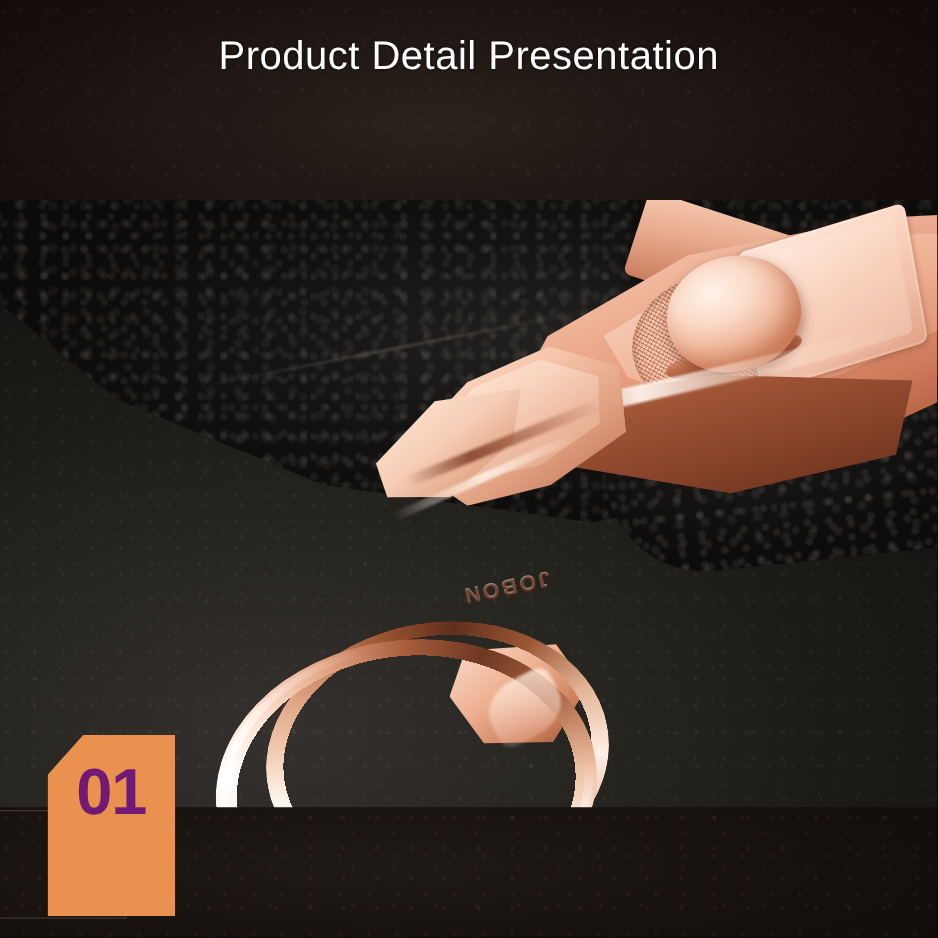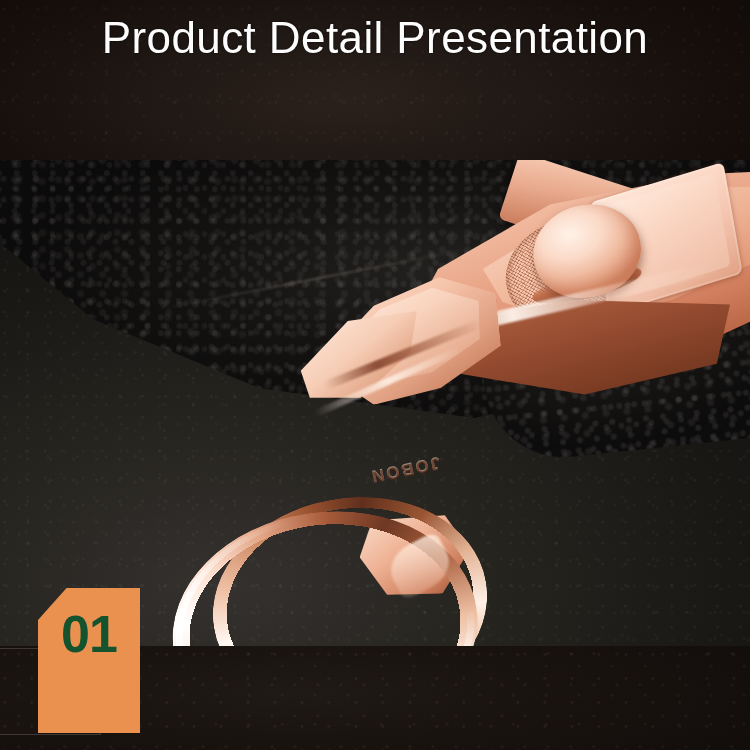--- a/index.html
+++ b/index.html
@@ -45,24 +45,24 @@
     pointer-events: none;
   }
   #title-text {
     position: absolute;
     left: 0; top: 0;
     width: 750px;
     height: 160px;
     display: flex;
     align-items: flex-start;
     justify-content: center;
-    padding-top: 16px;
+    padding-top: 28px;
     box-sizing: border-box;
     color: #fdfdfd;
-    font-size: 44px;
+    font-size: 32px;
     font-weight: 300;
     letter-spacing: .4px;
     line-height: 1;
     white-space: nowrap;
     text-shadow: 0 0 2px rgba(0,0,0,.8);
     z-index: 3;
   }
 
   
   #photo {
@@ -459,21 +459,21 @@
     background: #eb9150;
     clip-path: polygon(28% 0%, 100% 0%, 100% 100%, 0% 100%, 0% 22%);
     z-index: 6;
     display: flex;
     align-items: flex-start;
     justify-content: center;
     padding-top: 20px;
     box-sizing: border-box;
   }
   #badge-number {
-    color: #14532d;
+    color: #701a75;
     font-size: 52px;
     font-weight: 700;
     line-height: 1;
     letter-spacing: -1px;
     text-align: center;
   }
 
   #caption-lines {
     position: absolute;
     left: 158px;

